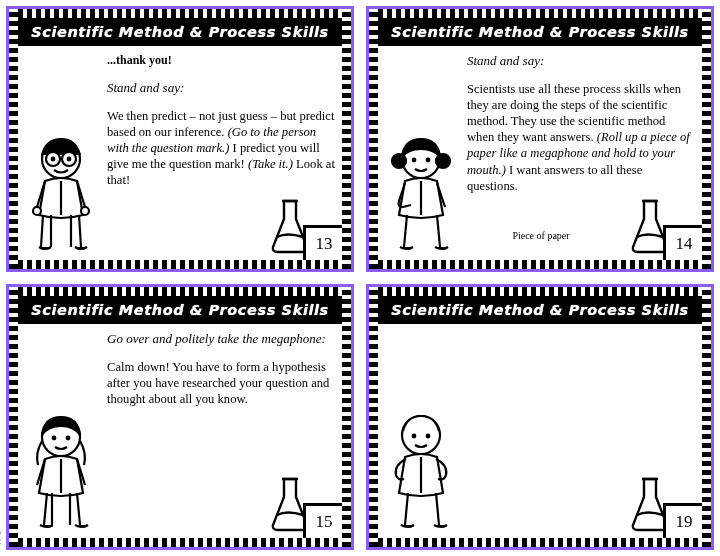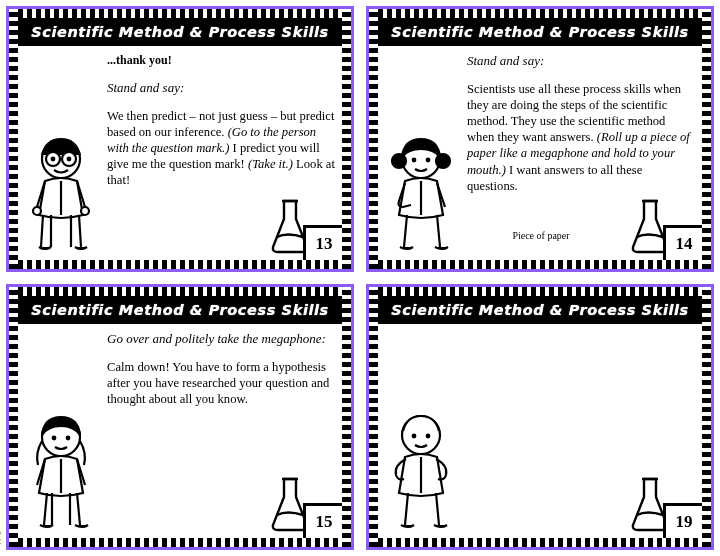--- a/index.html
+++ b/index.html
@@ -124,21 +124,21 @@
     width: 36px;
     height: 32px;
     background: #fff;
     border: 3px solid #000;
     border-right: none;
     border-bottom: none;
     display: flex;
     align-items: center;
     justify-content: center;
     font-family: "Liberation Serif", serif;
-    font-weight: bold;
+    font-weight: normal;
     font-size: 17px;
     z-index: 6;
   }
 
   
   .beaker {
     position: absolute;
     right: 38px;
     bottom: 10px;
     z-index: 2;

